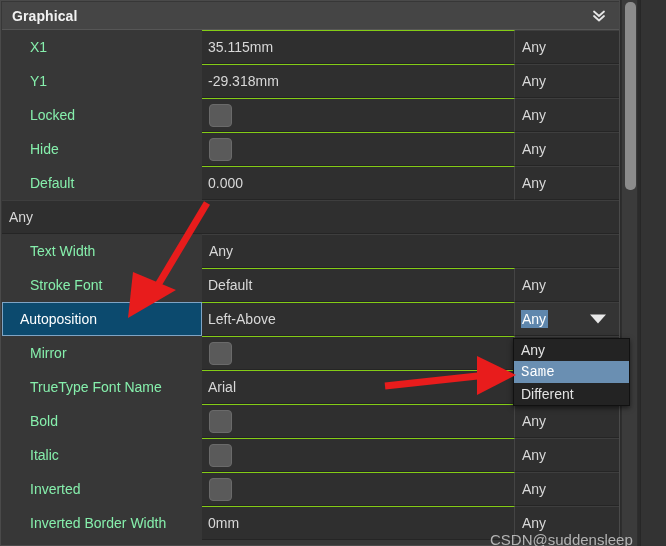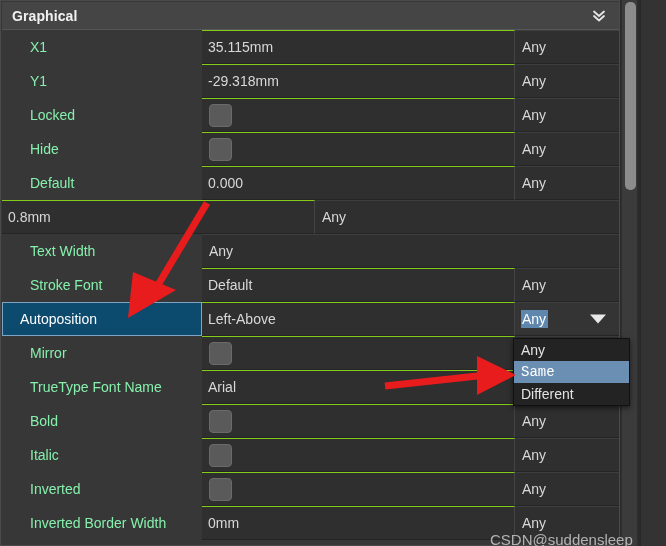--- a/index.html
+++ b/index.html
@@ -305,23 +305,20 @@
             <span>Default</span>
           </div>
           <div class="cell-value">
             <span>0.000</span>
           </div>
           <div class="cell-any">
             <span class="anytext">Any</span>
           </div>
         </div>
         <div class="row">
-          <div class="cell-value">
-            <span>0.8mm</span>
-          </div>
           <div class="cell-any">
             <span class="anytext">Any</span>
           </div>
         </div>
         <div class="row">
           <div class="cell-label">
             <span>Text Width</span>
           </div>
           <div class="cell-any">
             <span class="anytext">Any</span>

